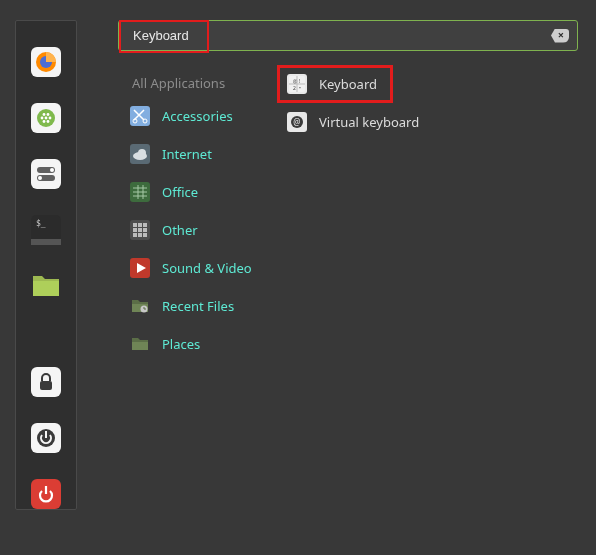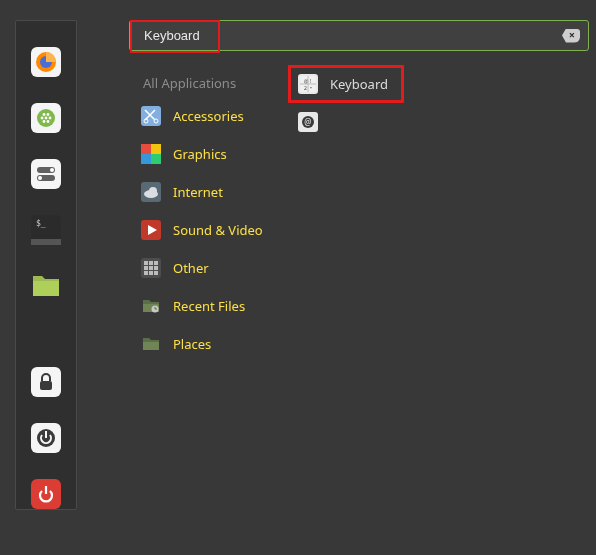--- a/index.html
+++ b/index.html
@@ -36,21 +36,21 @@
     justify-content: center;
     border-radius: 4px;
   }
   .fav-spacer {
     height: 20px;
   }
   .fav-btn svg { display:block; }
 
   .main-panel {
     position: absolute;
-    left: 129px;
+    left: 118px;
     top: 20px;
     width: 465px;
     height: 490px;
   }
   .search-row {
     width: 460px;
     height: 31px;
     background: #404040;
     border: 1px solid #7fb24f;
     border-radius: 3px;
@@ -116,21 +116,21 @@
   }
   .cat-item {
     height: 38px;
     display: flex;
     align-items: center;
     padding-left: 12px;
     gap: 12px;
     cursor: pointer;
   }
   .cat-item span.label {
-    color: #fde047;
+    color: #5eead4;
   }
   .cat-icon {
     width: 20px;
     height: 20px;
     display:flex;align-items:center;justify-content:center;
   }
 
   .app-col {
     width: 290px;
     display: flex;
@@ -272,52 +272,46 @@
           <svg width="20" height="20" viewBox="0 0 20 20">
               <rect width="20" height="20" rx="3" fill="#82aee0"></rect>
               <path d="M4 4 L14 14 M14 4 L4 14" stroke="#fff" stroke-width="1.5"></path>
               <circle cx="5" cy="15" r="2" fill="none" stroke="#fff"></circle>
               <circle cx="15" cy="15" r="2" fill="none" stroke="#fff"></circle>
             </svg>
         </div>
         <span class="label">Accessories</span>
       </div>
 
-      <div class="cat-item">
-        <div class="cat-icon">
-          <svg width="20" height="20" viewBox="0 0 20 20">
-              <rect width="10" height="10" fill="#e74c3c"></rect>
-              <rect x="10" width="10" height="10" fill="#f1c40f"></rect>
-              <rect y="10" width="10" height="10" fill="#3498db"></rect>
-              <rect x="10" y="10" width="10" height="10" fill="#2ecc71"></rect>
-            </svg>
-        </div>
-        <span class="label">Graphics</span>
-      </div>
 
       <div class="cat-item">
         <div class="cat-icon">
           <svg width="20" height="20" viewBox="0 0 20 20">
               <rect width="20" height="20" rx="3" fill="#5a6a74"></rect>
               <ellipse cx="10" cy="12" rx="7" ry="4" fill="#d8dee2"></ellipse>
               <circle cx="12" cy="9" r="4" fill="#d8dee2"></circle>
             </svg>
         </div>
         <span class="label">Internet</span>
       </div>
 
-
-      <div class="cat-item">
-        <div class="cat-icon">
-          <svg width="20" height="20" viewBox="0 0 20 20">
-              <rect width="20" height="20" rx="3" fill="#c0392b"></rect>
-              <polygon points="7,5 16,10 7,15" fill="#fff"></polygon>
-            </svg>
-        </div>
-        <span class="label">Sound &amp; Video</span>
+      <div class="cat-item">
+        <div class="cat-icon">
+          <svg width="20" height="20" viewBox="0 0 20 20">
+              <rect width="20" height="20" rx="3" fill="#3d6b3d"></rect>
+              <g stroke="#a6c9a6" stroke-width="1">
+                <line x1="3" y1="6" x2="17" y2="6"></line>
+                <line x1="3" y1="10" x2="17" y2="10"></line>
+                <line x1="3" y1="14" x2="17" y2="14"></line>
+                <line x1="8" y1="3" x2="8" y2="17"></line>
+                <line x1="13" y1="3" x2="13" y2="17"></line>
+              </g>
+            </svg>
+        </div>
+        <span class="label">Office</span>
       </div>
 
       <div class="cat-item">
         <div class="cat-icon">
           <svg width="20" height="20" viewBox="0 0 20 20">
               <rect width="20" height="20" rx="3" fill="#4d4d4d"></rect>
               <g fill="#bcbcbc">
                 <rect x="3" y="3" width="4" height="4"></rect>
                 <rect x="8" y="3" width="4" height="4"></rect>
                 <rect x="13" y="3" width="4" height="4"></rect>
@@ -326,20 +320,30 @@
                 <rect x="13" y="8" width="4" height="4"></rect>
                 <rect x="3" y="13" width="4" height="4"></rect>
                 <rect x="8" y="13" width="4" height="4"></rect>
                 <rect x="13" y="13" width="4" height="4"></rect>
               </g>
             </svg>
         </div>
         <span class="label">Other</span>
       </div>
 
+      <div class="cat-item">
+        <div class="cat-icon">
+          <svg width="20" height="20" viewBox="0 0 20 20">
+              <rect width="20" height="20" rx="3" fill="#c0392b"></rect>
+              <polygon points="7,5 16,10 7,15" fill="#fff"></polygon>
+            </svg>
+        </div>
+        <span class="label">Sound &amp; Video</span>
+      </div>
+
 
 
       <div class="cat-item">
         <div class="cat-icon">
           <svg width="20" height="20" viewBox="0 0 20 20">
               <path d="M2 4 L8 4 L10 6 L18 6 L18 16 L2 16 Z" fill="#5b6e47"></path>
               <rect x="2" y="8" width="16" height="8" fill="#6f8556"></rect>
               <circle cx="14" cy="13" r="3.5" fill="#c8c8c8"></circle>
               <path d="M14 11 L14 13 L16 13" stroke="#5b6e47" stroke-width="1" fill="none"></path>
             </svg>
@@ -376,18 +380,19 @@
         <span class="label">Keyboard</span>
       </div>
 
       <div class="app-item">
         <div class="app-icon" style="background:#e8e8e8">
           <svg width="14" height="14" viewBox="0 0 14 14">
               <circle cx="7" cy="7" r="6" fill="#3a3a3a"></circle>
               <text x="3.2" y="10" font-size="8" fill="#e8e8e8">@</text>
             </svg>
         </div>
+        <span class="label">Virtual keyboard</span>
       </div>
 
     </div>
 
   </div>
 </div>
 
 </body></html>

